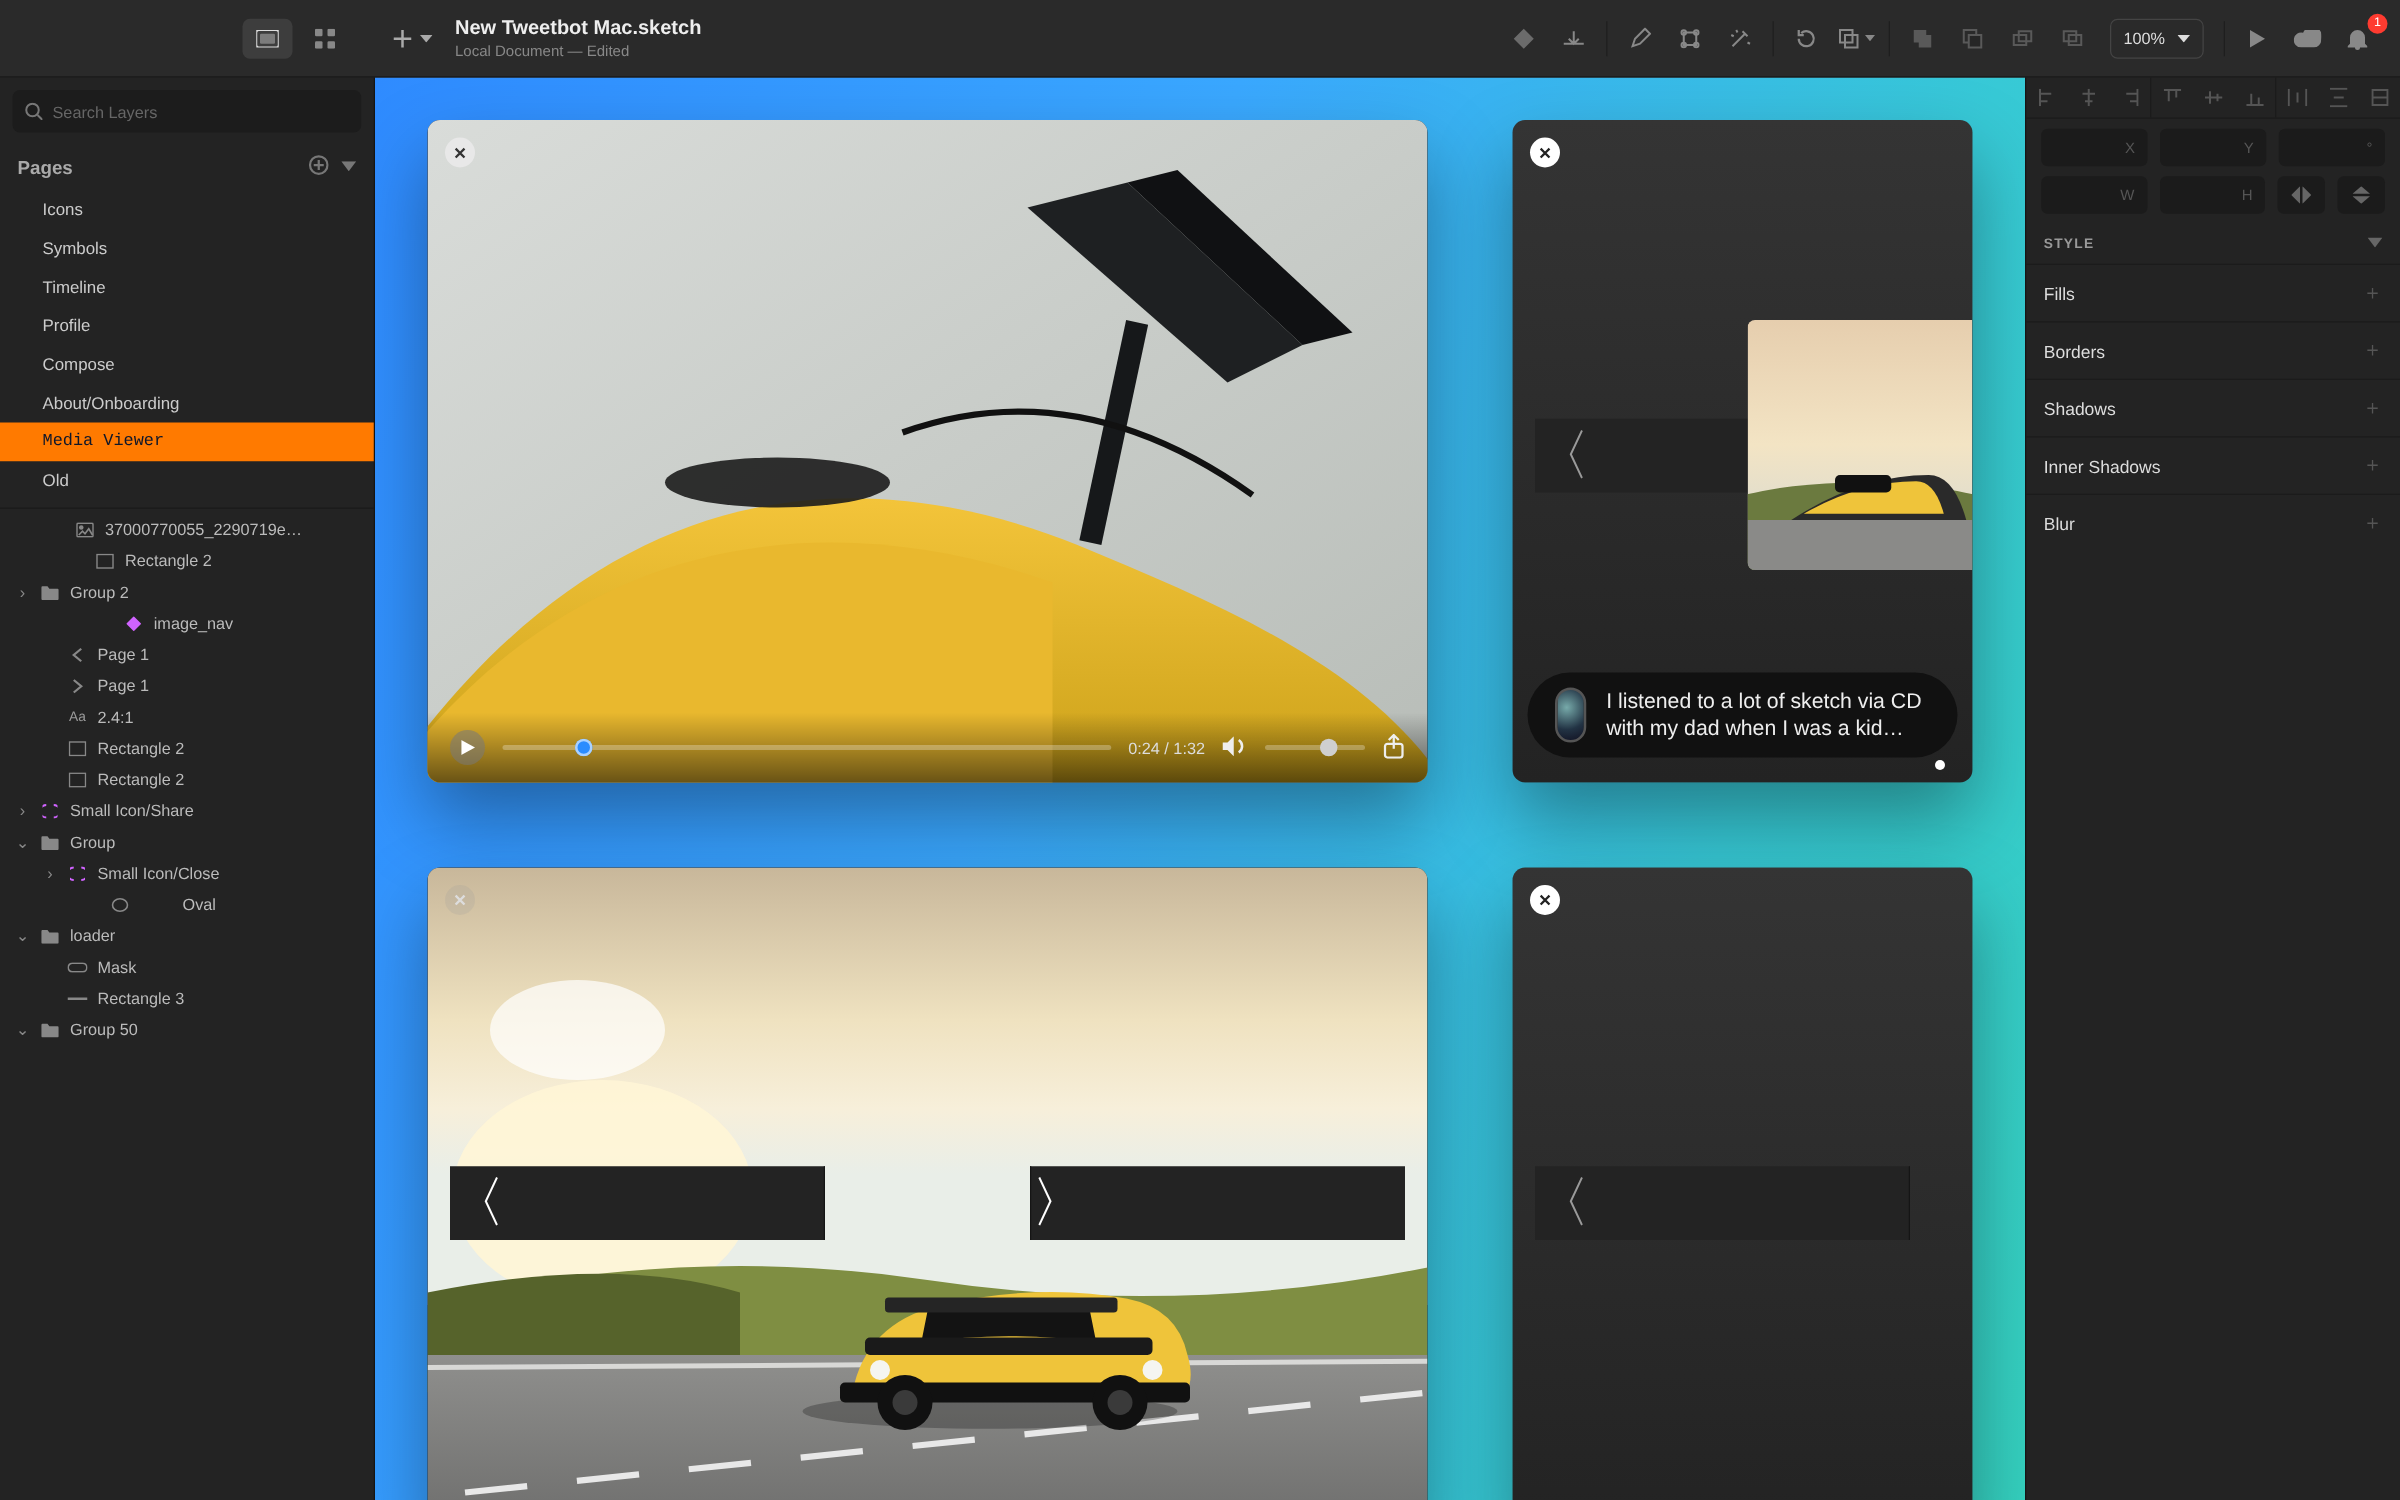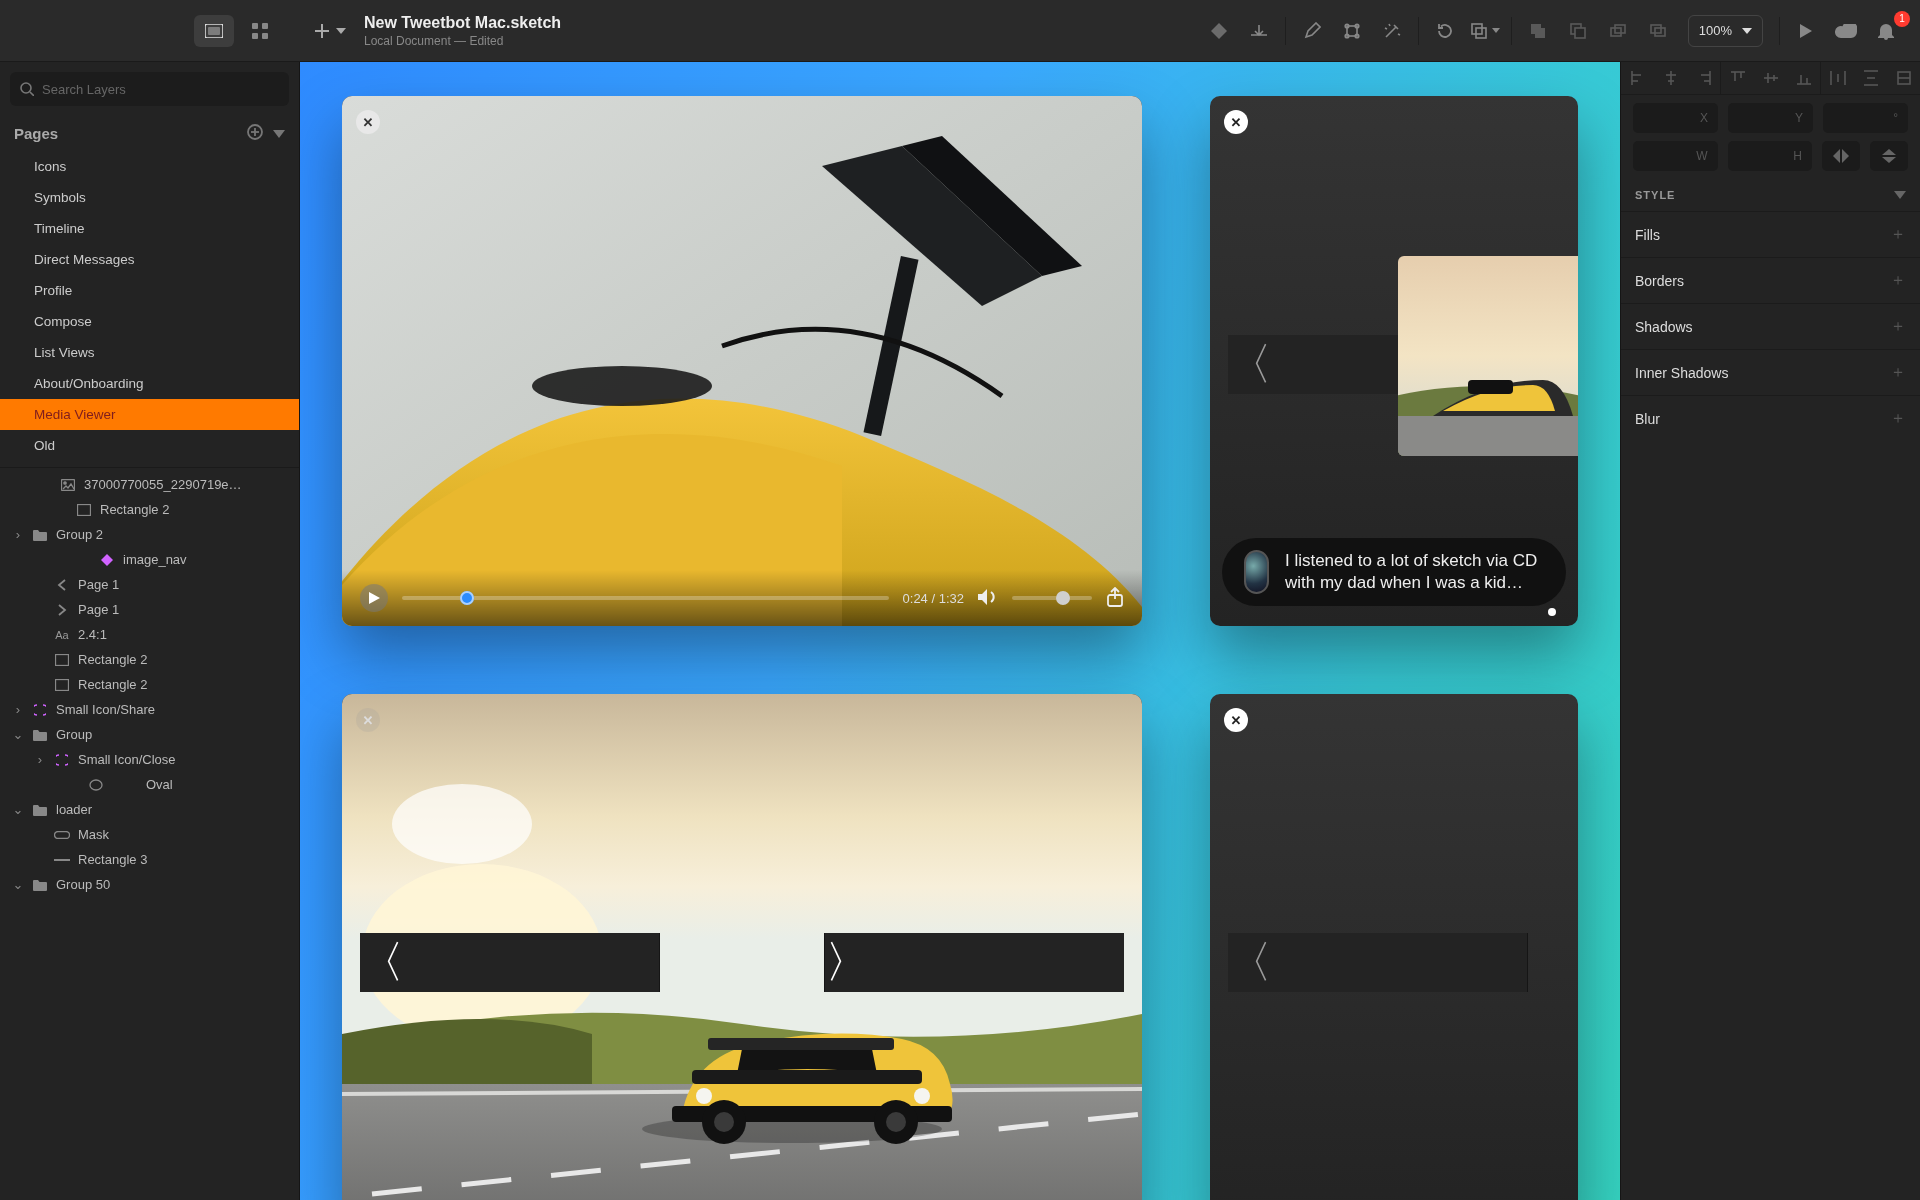--- a/index.html
+++ b/index.html
@@ -88,21 +88,21 @@
   display:flex; align-items:center; justify-content:space-between;
   padding: 8px 14px; color:#aaa; font-weight:600; font-size:15px;
 }
 .pages-head .icons { display:flex; gap:10px; color:#777; }
 .pages-list .page-item {
   padding: 8px 14px 8px 34px;
   color:#ccc; cursor:pointer;
   font-size: 13.5px;
 }
 .pages-list .page-item.selected {
-  background:#ff7a00; color:#7f1d1d;
+  background:#ff7a00; color:#0f172a;font-family:Liberation Mono, monospace;
 }
 
 .layers-list {
   flex:1; overflow:auto; padding:4px 0 20px 0;
   border-top:1px solid #1a1a1a; margin-top:6px;
 }
 .layer {
   display:flex; align-items:center; gap:8px;
   padding:5px 10px; color:#bbb; cursor:pointer;
   font-size:13px;
@@ -358,24 +358,22 @@
         <span><svg width="12" height="8" viewBox="0 0 12 8" fill="currentColor">
               <path d="M0 0l6 8 6-8z"></path>
             </svg></span>
       </span>
     </div>
 
     <div class="pages-list" id="pages-list">
         <div class="page-item">Icons</div>
         <div class="page-item">Symbols</div>
         <div class="page-item">Timeline</div>
-        <div class="page-item">Direct Messages</div>
         <div class="page-item">Profile</div>
         <div class="page-item">Compose</div>
-        <div class="page-item">List Views</div>
         <div class="page-item">About/Onboarding</div>
         <div class="page-item selected">Media Viewer</div>
         <div class="page-item">Old</div>
       </div>
 
     <div class="layers-list" id="layers-list">
         <div class="layer" style="padding-left: 40px;">
           <span class="disclosure"></span>
           <span class="ic">
             <svg width="14" height="12" viewBox="0 0 14 12" fill="none" stroke="currentColor" stroke-width="1.3">

